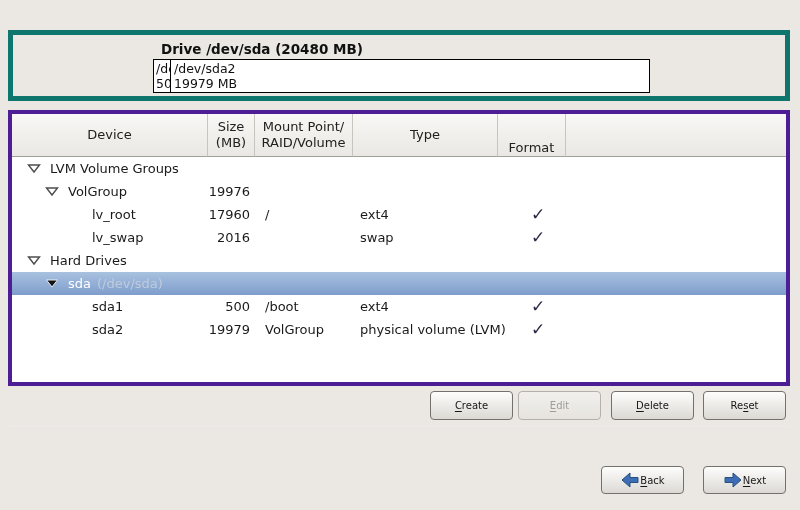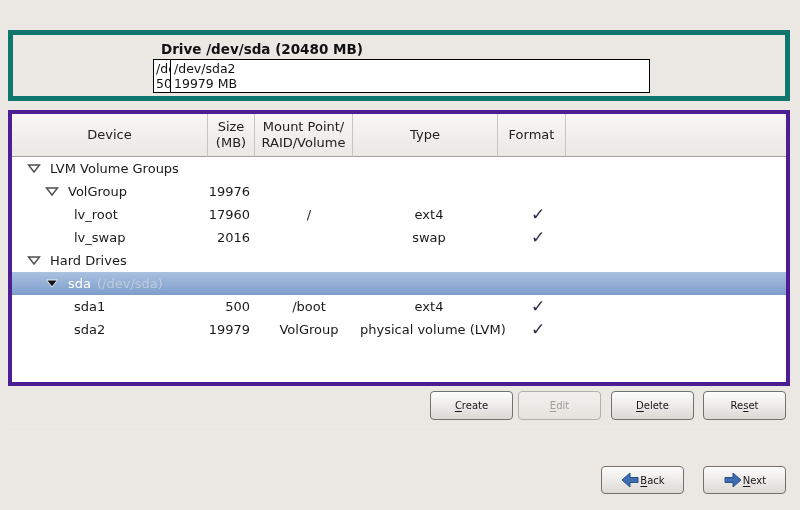--- a/index.html
+++ b/index.html
@@ -36,31 +36,31 @@
     background:#fff; border:4px solid #4c1d95;
   }
   .tv-header { display:flex; height:43px; }
   .tv-hcell {
     background:linear-gradient(#f8f7f5,#eae8e4);
     border-right:1px solid #c8c5bf; border-bottom:1px solid #a3a09a;
     display:flex; flex-direction:column; align-items:center; justify-content:center;
     font-size:13px; color:#23211e; line-height:16px; text-align:center;
   }
   .c-device { width:196px; } .c-size { width:47px; } .c-mount { width:98px; }
-  .c-type { width:145px; } .c-format { width:68px; } .c-fill { flex:1; border-right:none; }
+  .c-type { width:145px; } .c-format { width:68px;justify-content:flex-end; } .c-fill { flex:1; border-right:none; }
   .tv-rows { position:relative; }
   .tv-row { display:flex; height:23px; align-items:center; }
   .tv-row.selected { background:linear-gradient(#a9c1e0,#7e9dcb); color:#fff; }
-  .cell { overflow:visible; white-space:nowrap;text-align:center; }
+  .cell { overflow:visible; white-space:nowrap; }
   .cell.device { width:196px; display:flex; align-items:center; }
   .cell.size   { width:47px; text-align:right; padding-right:5px; }
   .cell.mount  { width:98px; padding-left:10px; }
   .cell.type   { width:145px; padding-left:7px; }
   .cell.format { width:68px; text-align:center; padding-left:12px; }
-  .indent-0 { padding-left:15px; } .indent-1 { padding-left:33px; } .indent-2 { padding-left:62px; }
+  .indent-0 { padding-left:15px; } .indent-1 { padding-left:33px; } .indent-2 { padding-left:80px; }
   .expander { display:inline-flex; width:14px; height:11px; margin-right:9px; align-items:center; }
   .dev-detail { color:#bfcbdd; margin-left:6px; }
   .check { font-size:17px; color:#2b2b45; line-height:1; }
 
   
   .btn {
     position:absolute; height:29px; width:83px;
     background:linear-gradient(#fdfdfc,#dcd9d4);
     border:1px solid #73716d; border-radius:4px;
     font-family:"DejaVu Sans", sans-serif; font-size:10px; color:#161616;

